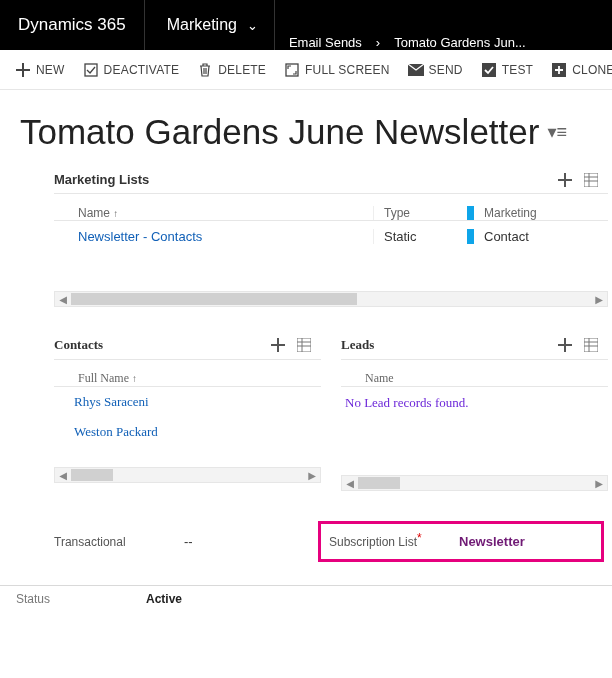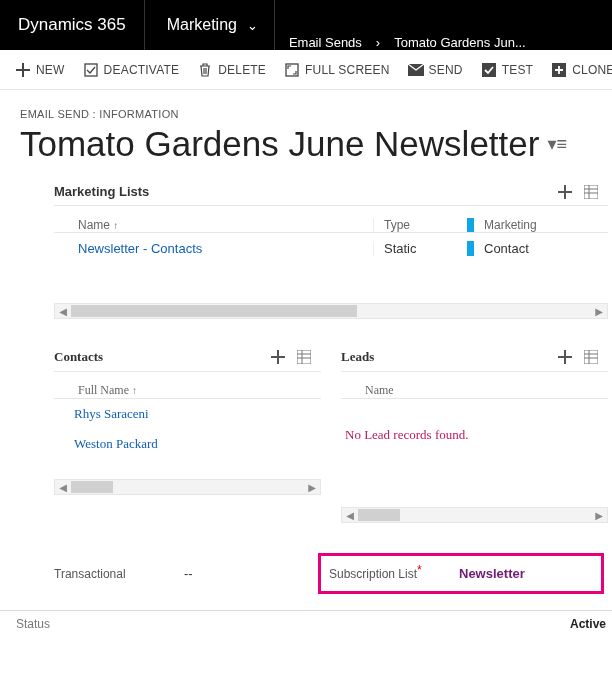--- a/index.html
+++ b/index.html
@@ -33,29 +33,29 @@
   .gridrow { display:flex; height:30px; align-items:center; font-size:13px;}
   .link { color:#1160b7; cursor:pointer; }
   .hscroll { height:16px; background:#f3f3f3; border:1px solid #e6e6e6; display:flex; align-items:center; margin-top:40px; }
   .hscroll .arrow { width:16px; text-align:center; color:#888; font-size:10px; cursor:pointer;}
   .hscroll .track { flex:1; height:14px; position:relative; }
   .hscroll .thumb { position:absolute; top:1px; height:12px; background:#d0d0d0; }
   .two-col { display:flex; gap:20px; margin-left:34px;font-family:Liberation Serif, serif; }
   .sub { flex:1; min-width:0;}
   .sub .gridhead .col-name { flex:1; border-right:none;}
   .sub .hscroll { margin-top:20px;}
-  .norec { font-size:13px; color:#be185d; padding:8px 0 0 4px;margin-top:20px;}
+  .norec { font-size:13px; color:#6d28d9; padding:8px 0 0 4px;}
   .fieldrow { display:flex; margin:30px 4px 0 34px; align-items:center; }
   .fieldrow .pair { flex:1; display:flex; align-items:center; }
   .fieldrow .lbl { font-size:12px; color:#555; width:130px;}
   .fieldrow .val { font-size:13px; }
   .req { color:#d00; font-size:12px; position:relative; top:-4px;}
   .bold-link { color:#701a75; font-weight:600; cursor:pointer;}
   .highlight-box { border:3px solid #e6007e; padding:10px 8px; }
-  .statusbar { border-top:1px solid #d9d9d9; margin-top:16px; padding:6px 6px 6px 16px; font-size:12px; color:#555; display:flex;justify-content:space-between;}
+  .statusbar { border-top:1px solid #d9d9d9; margin-top:23px; padding:6px 6px 6px 16px; font-size:12px; color:#555; display:flex;}
   .statusbar .slabel { width:130px; color:#777;}
   .statusbar .sval { font-weight:600; color:#222;}
   svg { display:block; }
 </style>
 </head>
 <body>
 
 <div class="topbar">
   <div class="brand">Dynamics 365</div>
   <div class="areasel">
@@ -126,21 +126,20 @@
           <rect width="14" height="14" fill="#444"></rect>
           <path d="M7 3v8M3 7h8" stroke="#fff" stroke-width="1.8"></path>
         </svg>
       </span>
     <span>Clone</span>
   </div>
 
 </div>
 
 <div class="body">
-  <div class="hdr-small">EMAIL SEND : INFORMATION</div>
   <div class="hdr-title">
     <span>Tomato Gardens June Newsletter</span>
     <span class="chevsmall">▾≡</span>
   </div>
 
   <div class="section">
     <div class="sec-title-row">
       <div class="sec-title">Marketing Lists</div>
       <div class="sec-actions">
         <span class="ico">

